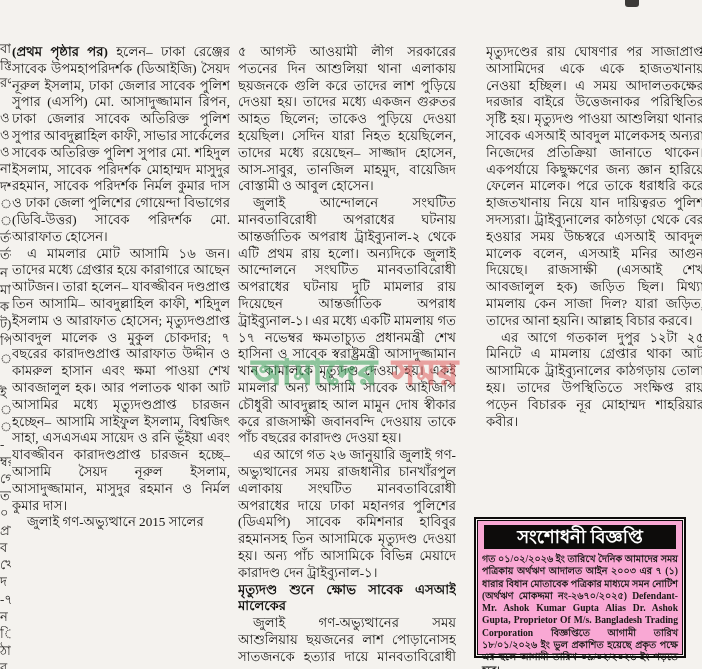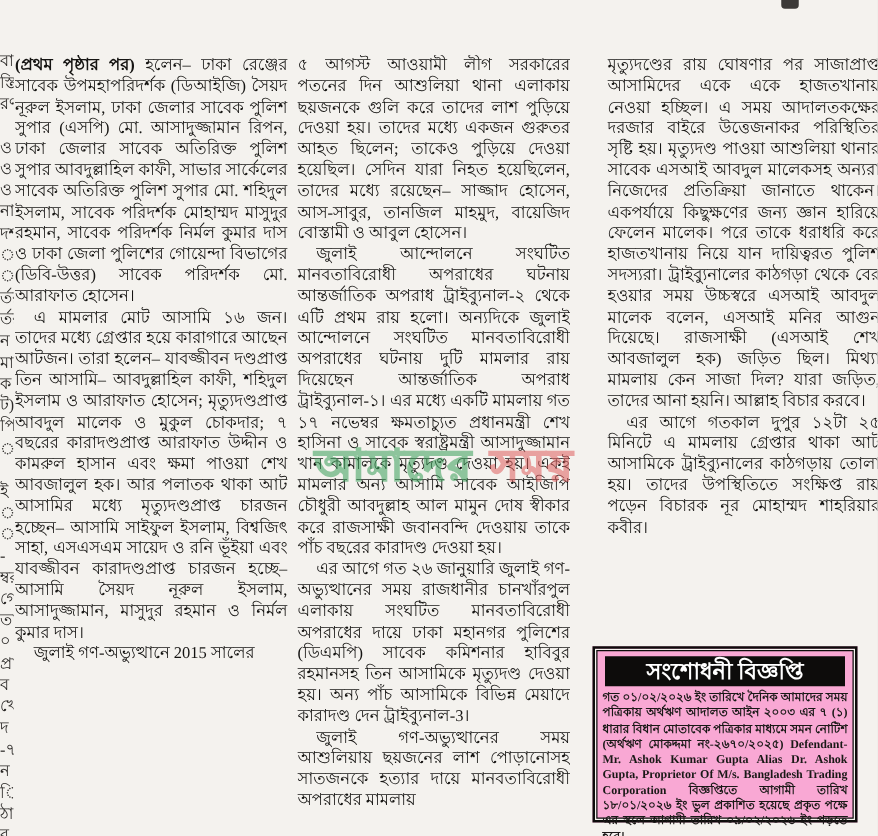--- a/index.html
+++ b/index.html
@@ -138,21 +138,22 @@
       <span class="lead-label">(প্রথম পৃষ্ঠার পর)</span>
       <span>হলেন– ঢাকা রেঞ্জের সাবেক উপমহাপরিদর্শক (ডিআইজি) সৈয়দ নূরুল ইসলাম, ঢাকা জেলার সাবেক পুলিশ সুপার (এসপি) মো. আসাদুজ্জামান রিপন, ঢাকা জেলার সাবেক অতিরিক্ত পুলিশ সুপার আবদুল্লাহিল কাফী, সাভার সার্কেলের সাবেক অতিরিক্ত পুলিশ সুপার মো. শহিদুল ইসলাম, সাবেক পরিদর্শক মোহাম্মদ মাসুদুর রহমান, সাবেক পরিদর্শক নির্মল কুমার দাস ও ঢাকা জেলা পুলিশের গোয়েন্দা বিভাগের (ডিবি-উত্তর) সাবেক পরিদর্শক মো. আরাফাত হোসেন।</span>
     </p>
     <p>এ মামলার মোট আসামি ১৬ জন। তাদের মধ্যে গ্রেপ্তার হয়ে কারাগারে আছেন আটজন। তারা হলেন– যাবজ্জীবন দণ্ডপ্রাপ্ত তিন আসামি– আবদুল্লাহিল কাফী, শহিদুল ইসলাম ও আরাফাত হোসেন; মৃত্যুদণ্ডপ্রাপ্ত আবদুল মালেক ও মুকুল চোকদার; ৭ বছরের কারাদণ্ডপ্রাপ্ত আরাফাত উদ্দীন ও কামরুল হাসান এবং ক্ষমা পাওয়া শেখ আবজালুল হক। আর পলাতক থাকা আট আসামির মধ্যে মৃত্যুদণ্ডপ্রাপ্ত চারজন হচ্ছেন– আসামি সাইফুল ইসলাম, বিশ্বজিৎ সাহা, এসএসএম সায়েদ ও রনি ভূঁইয়া এবং যাবজ্জীবন কারাদণ্ডপ্রাপ্ত চারজন হচ্ছে– আসামি সৈয়দ নূরুল ইসলাম, আসাদুজ্জামান, মাসুদুর রহমান ও নির্মল কুমার দাস।</p>
     <p>জুলাই গণ-অভ্যুত্থানে 2015 সালের</p>
   </div>
 
   <div class="col col-2">
     <p class="lead">৫ আগস্ট আওয়ামী লীগ সরকারের পতনের দিন আশুলিয়া থানা এলাকায় ছয়জনকে গুলি করে তাদের লাশ পুড়িয়ে দেওয়া হয়। তাদের মধ্যে একজন গুরুতর আহত ছিলেন; তাকেও পুড়িয়ে দেওয়া হয়েছিল। সেদিন যারা নিহত হয়েছিলেন, তাদের মধ্যে রয়েছেন– সাজ্জাদ হোসেন, আস-সাবুর, তানজিল মাহমুদ, বায়েজিদ বোস্তামী ও আবুল হোসেন।</p>
     <p>জুলাই আন্দোলনে সংঘটিত মানবতাবিরোধী অপরাধের ঘটনায় আন্তর্জাতিক অপরাধ ট্রাইব্যুনাল-২ থেকে এটি প্রথম রায় হলো। অন্যদিকে জুলাই আন্দোলনে সংঘটিত মানবতাবিরোধী অপরাধের ঘটনায় দুটি মামলার রায় দিয়েছেন আন্তর্জাতিক অপরাধ ট্রাইব্যুনাল-১। এর মধ্যে একটি মামলায় গত ১৭ নভেম্বর ক্ষমতাচ্যুত প্রধানমন্ত্রী শেখ হাসিনা ও সাবেক স্বরাষ্ট্রমন্ত্রী আসাদুজ্জামান খান কামালকে মৃত্যুদণ্ড দেওয়া হয়। একই মামলার অন্য আসামি সাবেক আইজিপি চৌধুরী আবদুল্লাহ আল মামুন দোষ স্বীকার করে রাজসাক্ষী জবানবন্দি দেওয়ায় তাকে পাঁচ বছরের কারাদণ্ড দেওয়া হয়।</p>
-    <p>এর আগে গত ২৬ জানুয়ারি জুলাই গণ-অভ্যুত্থানের সময় রাজধানীর চানখাঁরপুল এলাকায় সংঘটিত মানবতাবিরোধী অপরাধের দায়ে ঢাকা মহানগর পুলিশের (ডিএমপি) সাবেক কমিশনার হাবিবুর রহমানসহ তিন আসামিকে মৃত্যুদণ্ড দেওয়া হয়। অন্য পাঁচ আসামিকে বিভিন্ন মেয়াদে কারাদণ্ড দেন ট্রাইব্যুনাল-3।</p>
+    <p>এর আগে গত ২৬ জানুয়ারি জুলাই গণ-অভ্যুত্থানের সময় রাজধানীর চানখাঁরপুল এলাকায় সংঘটিত মানবতাবিরোধী অপরাধের দায়ে ঢাকা মহানগর পুলিশের (ডিএমপি) সাবেক কমিশনার হাবিবুর রহমানসহ তিন আসামিকে মৃত্যুদণ্ড দেওয়া হয়। অন্য পাঁচ আসামিকে বিভিন্ন মেয়াদে কারাদণ্ড দেন ট্রাইব্যুনাল-১।</p>
+    <p class="subhead">মৃত্যুদণ্ড শুনে ক্ষোভ সাবেক এসআই মালেকের</p>
     <p>জুলাই গণ-অভ্যুত্থানের সময় আশুলিয়ায় ছয়জনের লাশ পোড়ানোসহ সাতজনকে হত্যার দায়ে মানবতাবিরোধী অপরাধের মামলায়</p>
   </div>
 
   <div class="col col-3">
     <p class="lead">মৃত্যুদণ্ডের রায় ঘোষণার পর সাজাপ্রাপ্ত আসামিদের একে একে হাজতখানায় নেওয়া হচ্ছিল। এ সময় আদালতকক্ষের দরজার বাইরে উত্তেজনাকর পরিস্থিতির সৃষ্টি হয়। মৃত্যুদণ্ড পাওয়া আশুলিয়া থানার সাবেক এসআই আবদুল মালেকসহ অন্যরা নিজেদের প্রতিক্রিয়া জানাতে থাকেন। একপর্যায়ে কিছুক্ষণের জন্য জ্ঞান হারিয়ে ফেলেন মালেক। পরে তাকে ধরাধরি করে হাজতখানায় নিয়ে যান দায়িত্বরত পুলিশ সদস্যরা। ট্রাইব্যুনালের কাঠগড়া থেকে বের হওয়ার সময় উচ্চস্বরে এসআই আবদুল মালেক বলেন, এসআই মনির আগুন দিয়েছে। রাজসাক্ষী (এসআই শেখ আবজালুল হক) জড়িত ছিল। মিথ্যা মামলায় কেন সাজা দিল? যারা জড়িত, তাদের আনা হয়নি। আল্লাহ বিচার করবে।</p>
     <p>এর আগে গতকাল দুপুর ১২টা ২৫ মিনিটে এ মামলায় গ্রেপ্তার থাকা আট আসামিকে ট্রাইব্যুনালের কাঠগড়ায় তোলা হয়। তাদের উপস্থিতিতে সংক্ষিপ্ত রায় পড়েন বিচারক নূর মোহাম্মদ শাহরিয়ার কবীর।</p>
   </div>
 
   <div class="watermark">
     <span class="wm-a" style="-webkit-text-stroke: 1.6px rgb(58, 160, 90);">আমাদের</span>

